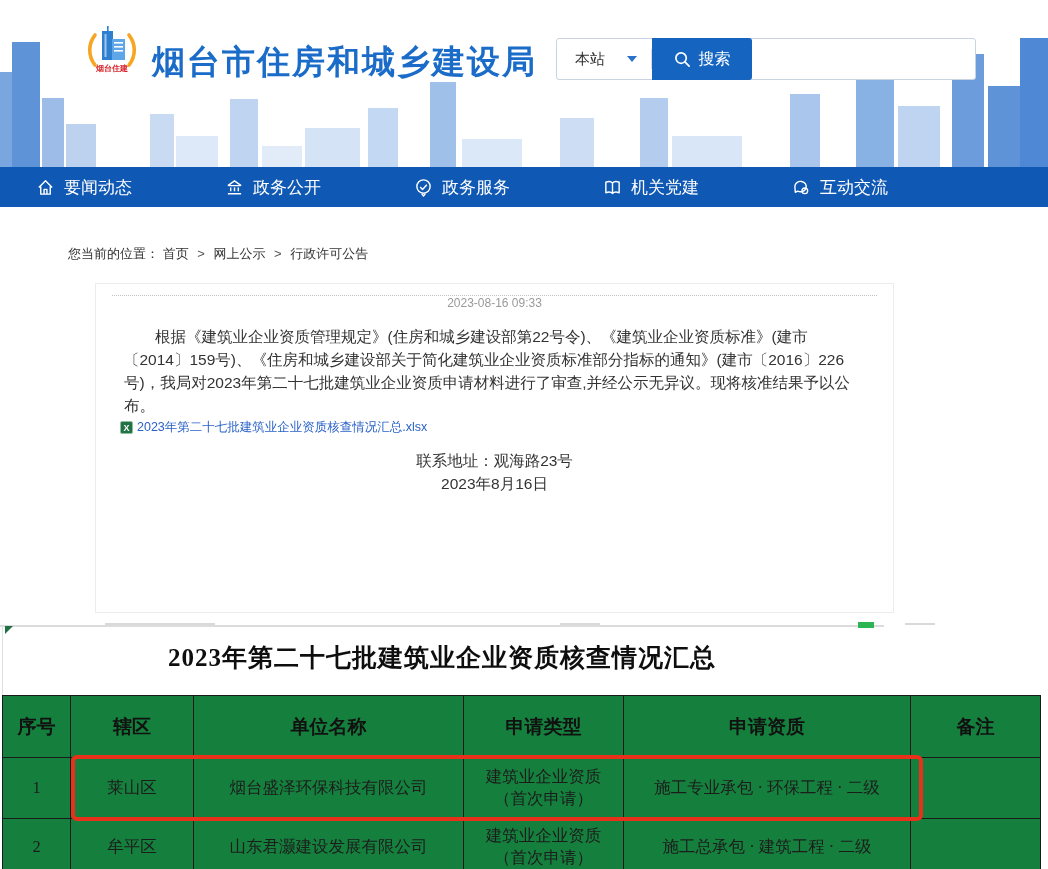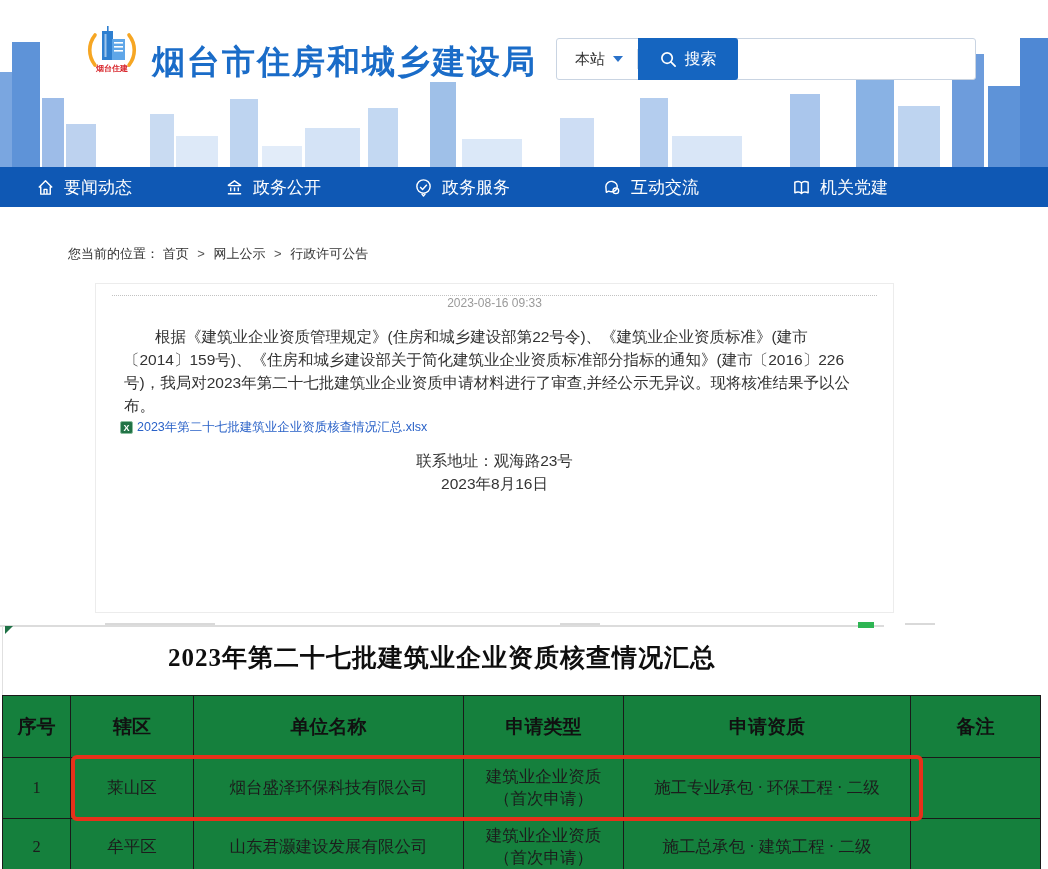--- a/index.html
+++ b/index.html
@@ -10,21 +10,21 @@
   .header { position: absolute; top: 0; left: 0; width: 1048px; height: 194px;
     background: #fff; overflow: hidden; }
   .bld { position: absolute; bottom: 0; }
   .win { background-image: repeating-linear-gradient(to bottom, rgba(255,255,255,.55) 0 3px, transparent 3px 9px); }
   .logo { position: absolute; left: 84px; top: 22px; width: 56px; height: 56px; }
   .site-title { position: absolute; left: 152px; top: 40px; font-size: 33px;
     font-weight: bold; color: #1a6cc8; letter-spacing: 2px; }
 
   .searchbox { position: absolute; left: 556px; top: 38px; width: 420px; height: 42px;
     background: #fff; border: 1px solid #c9d4e2; border-radius: 3px; display: flex; align-items: center; }
-  .scope { display: flex; align-items: center; gap: 8px; padding: 0 14px 0 18px;
+  .scope { display: flex; align-items: center; gap: 22px; padding: 0 14px 0 18px;
     font-size: 15px; color: #333; cursor: pointer; }
   .caret { width: 0; height: 0; border-left: 5px solid transparent; border-right: 5px solid transparent;
     border-top: 6px solid #2a72c9; }
   .vdiv { width: 1px; height: 20px; background: #d4dce6; }
   .searchbox input { flex: 1; border: none; outline: none; font-size: 15px;
     padding: 0 12px; color: #333; min-width: 0; }
   .searchbox input::placeholder { color: #9aa5b1; }
   .search-btn { width: 100px; height: 42px; margin: -1px -1px -1px 0; background: #1565c0;
     color: #fff; border: none; font-size: 16px; display: flex; align-items: center;
     justify-content: center; gap: 8px; cursor: pointer; border-radius: 0 3px 3px 0; }
@@ -159,30 +159,30 @@
   </div>
   <div class="nav-item">
     <svg width="19" height="19" viewBox="0 0 20 20">
       <circle cx="10" cy="9" r="7" fill="none" stroke="#fff" stroke-width="1.5"></circle>
       <path d="M6.5 9.5 L9 12 L13.5 7 M8 16.5 L10 19 L12 16.5" fill="none" stroke="#fff" stroke-width="1.5" stroke-linejoin="round"></path>
     </svg>
     <span>政务服务</span>
   </div>
   <div class="nav-item">
     <svg width="19" height="19" viewBox="0 0 20 20">
+      <path d="M3 4.5 C6 3.3 8.8 4 10 5.2 C11.2 4 14 3.3 17 4.5 V15.5 C14 14.3 11.2 15 10 16.2 C8.8 15 6 14.3 3 15.5 Z M10 5.2 V16.2" fill="none" stroke="#fff" stroke-width="1.5" stroke-linejoin="round"></path>
+    </svg>
+    <span>机关党建</span>
+  </div>
+  <div class="nav-item">
+    <svg width="19" height="19" viewBox="0 0 20 20">
       <path d="M3 9 a6 5.5 0 1 1 3 4.8 L3.5 15 Z" fill="none" stroke="#fff" stroke-width="1.5" stroke-linejoin="round"></path>
       <circle cx="13.5" cy="13.5" r="3" fill="none" stroke="#fff" stroke-width="1.4"></circle>
     </svg>
     <span>互动交流</span>
-  </div>
-  <div class="nav-item">
-    <svg width="19" height="19" viewBox="0 0 20 20">
-      <path d="M3 4.5 C6 3.3 8.8 4 10 5.2 C11.2 4 14 3.3 17 4.5 V15.5 C14 14.3 11.2 15 10 16.2 C8.8 15 6 14.3 3 15.5 Z M10 5.2 V16.2" fill="none" stroke="#fff" stroke-width="1.5" stroke-linejoin="round"></path>
-    </svg>
-    <span>机关党建</span>
   </div>
 </div>
 
 <div class="breadcrumb">
   <span>您当前的位置：</span>
   <a>首页</a>
   <span class="bc-sep">&gt;</span>
   <a>网上公示</a>
   <span class="bc-sep">&gt;</span>
   <a>行政许可公告</a>

